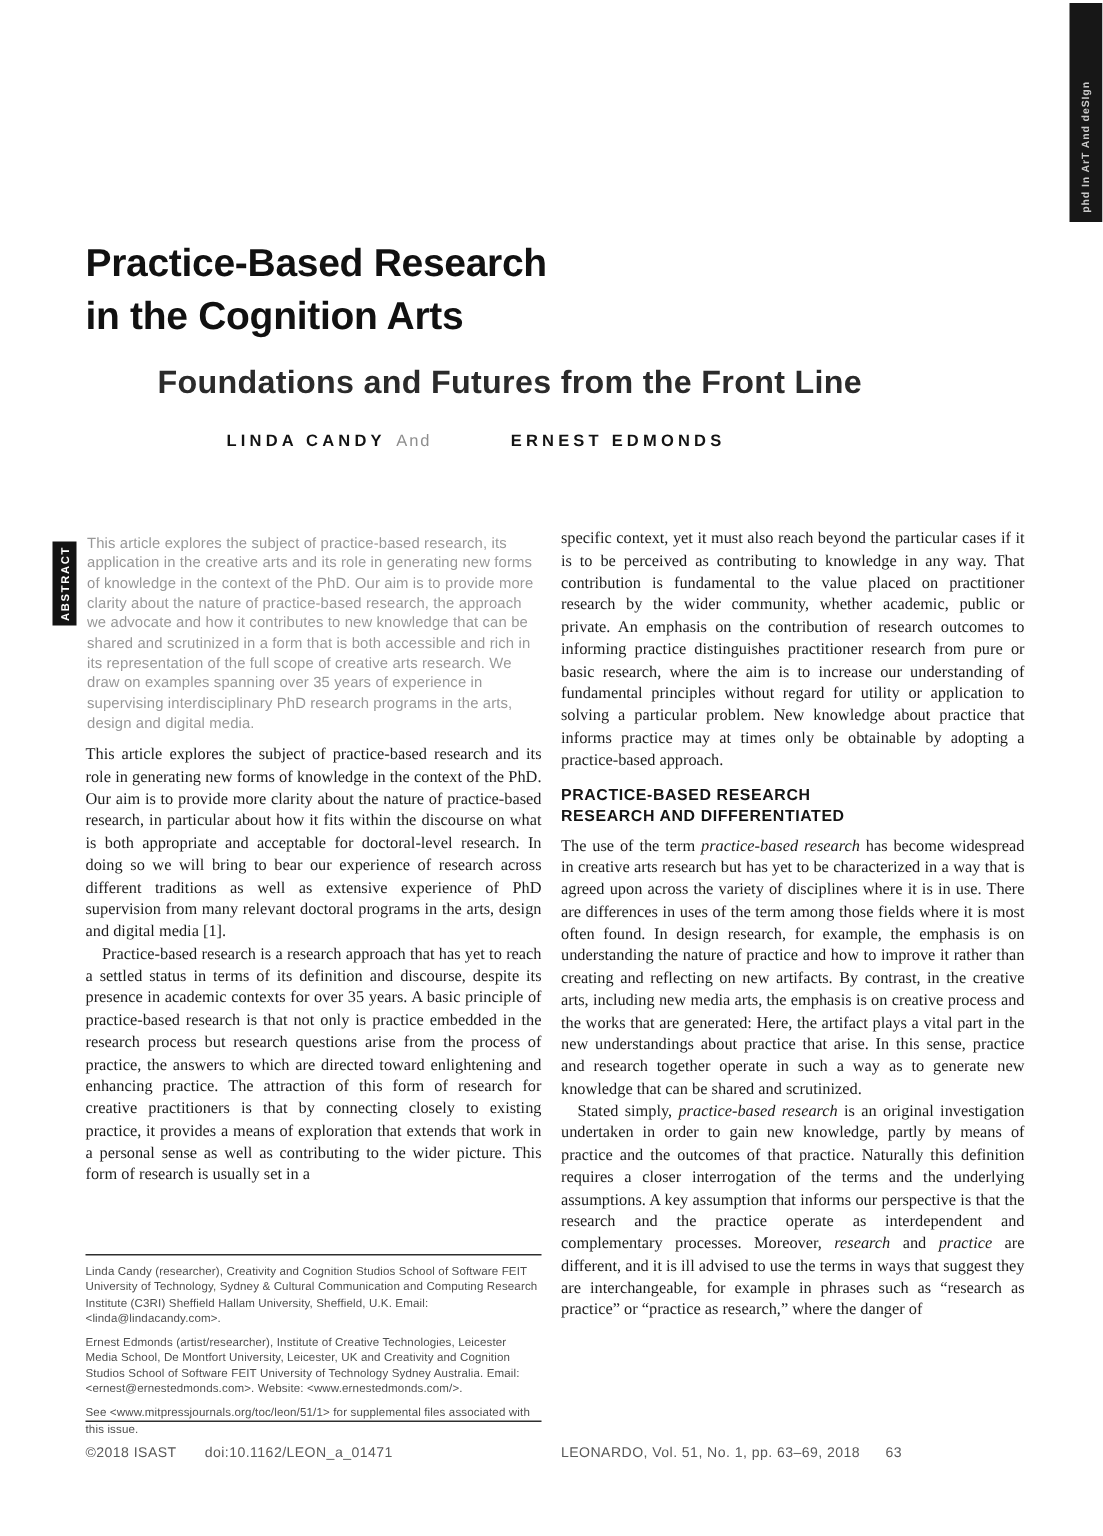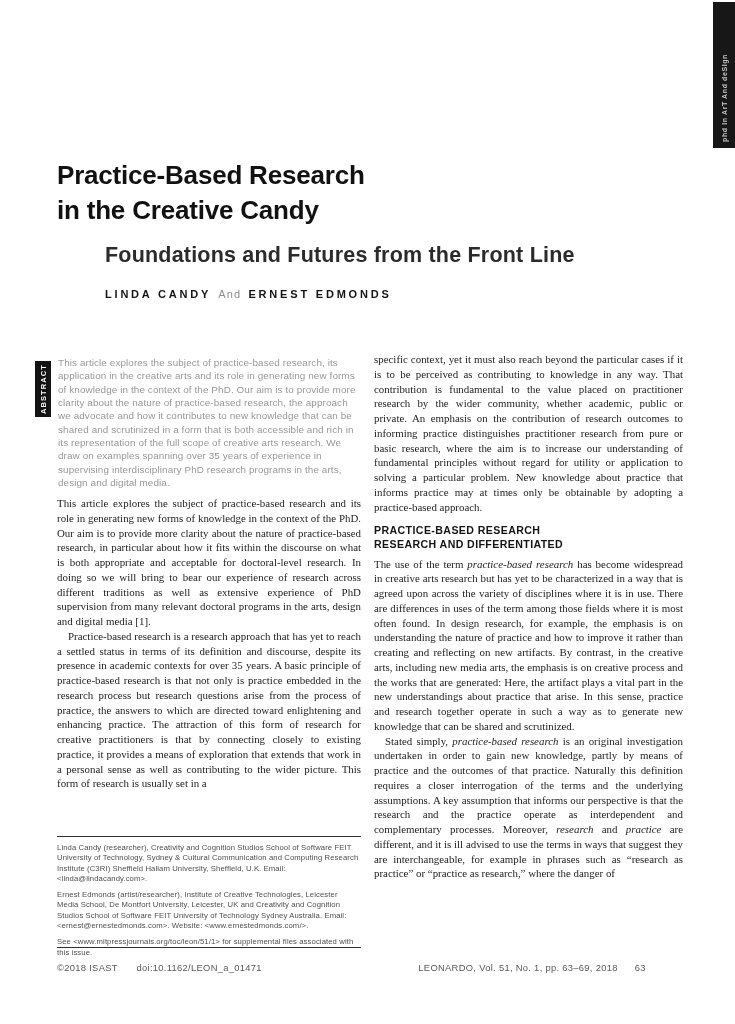--- a/index.html
+++ b/index.html
@@ -25,21 +25,21 @@
   }
 
   
   .title { position: absolute; left: 57px; top: 158px; font-weight: bold; color: #111; }
   .title-line { display: block; font-size: 26px; line-height: 35px; letter-spacing: -0.2px; }
   .subtitle {
     position: absolute; left: 105px; top: 243px;
     font-size: 21.5px; font-weight: 700; color: #2b2b2b; letter-spacing: 0.2px;
   }
   .authors { position: absolute; left: 105px; top: 288px; font-size: 11px; color: #141414; }
-  .author { font-weight: bold; letter-spacing: 2.8px; }
+  .author { font-weight: bold; letter-spacing: 2.8px; margin-left: 46px; }
   .author-connector { font-weight: 400; color: #8d8d8d; letter-spacing: 1.2px; margin: 0 4px; }
 
   
   .abstract-label {
     position: absolute; left: 35px; top: 361px; width: 16px; height: 56px;
     background: #131313; display: flex; align-items: center; justify-content: center;
   }
   .abstract-label-text { color: #fff; font-size: 7.5px; font-weight: bold; letter-spacing: 1.1px; }
   .abstract-text {
     position: absolute; left: 58px; top: 356px; width: 300px;
@@ -75,37 +75,37 @@
     margin: 0 0 6px 0; letter-spacing: 0.1px;
   }
 
   
   .footer-left {
     position: absolute; left: 57px; top: 962px;
     font-size: 9.4px; color: #585858; letter-spacing: 0.3px;
   }
   .footer-left .doi { margin-left: 16px; }
   .footer-right {
-    position: absolute; left: 374px; top: 962px; width: 316px; text-align: center;
+    position: absolute; left: 374px; top: 962px; width: 316px; text-align: left;
     font-size: 9.4px; color: #585858; letter-spacing: 0.3px;
   }
   .footer-right .page-number { margin-left: 14px; }
 </style>
 </head>
 <body>
 
 <div class="page">
 
   <div class="side-tab">
     <span class="side-tab-text vertical-text">phd In ArT And deSIgn</span>
   </div>
 
   <h1 class="title">
     <span class="title-line">Practice-Based Research</span>
-    <span class="title-line">in the Creative Candy</span>
+    <span class="title-line">in the Cognition Arts</span>
   </h1>
 
   <div class="subtitle">Foundations and Futures from the Front Line</div>
 
   <div class="authors">
     <span class="author">LINDA CANDY</span>
     <span class="author-connector">And</span>
     <span class="author">ERNEST EDMONDS</span>
   </div>
 

